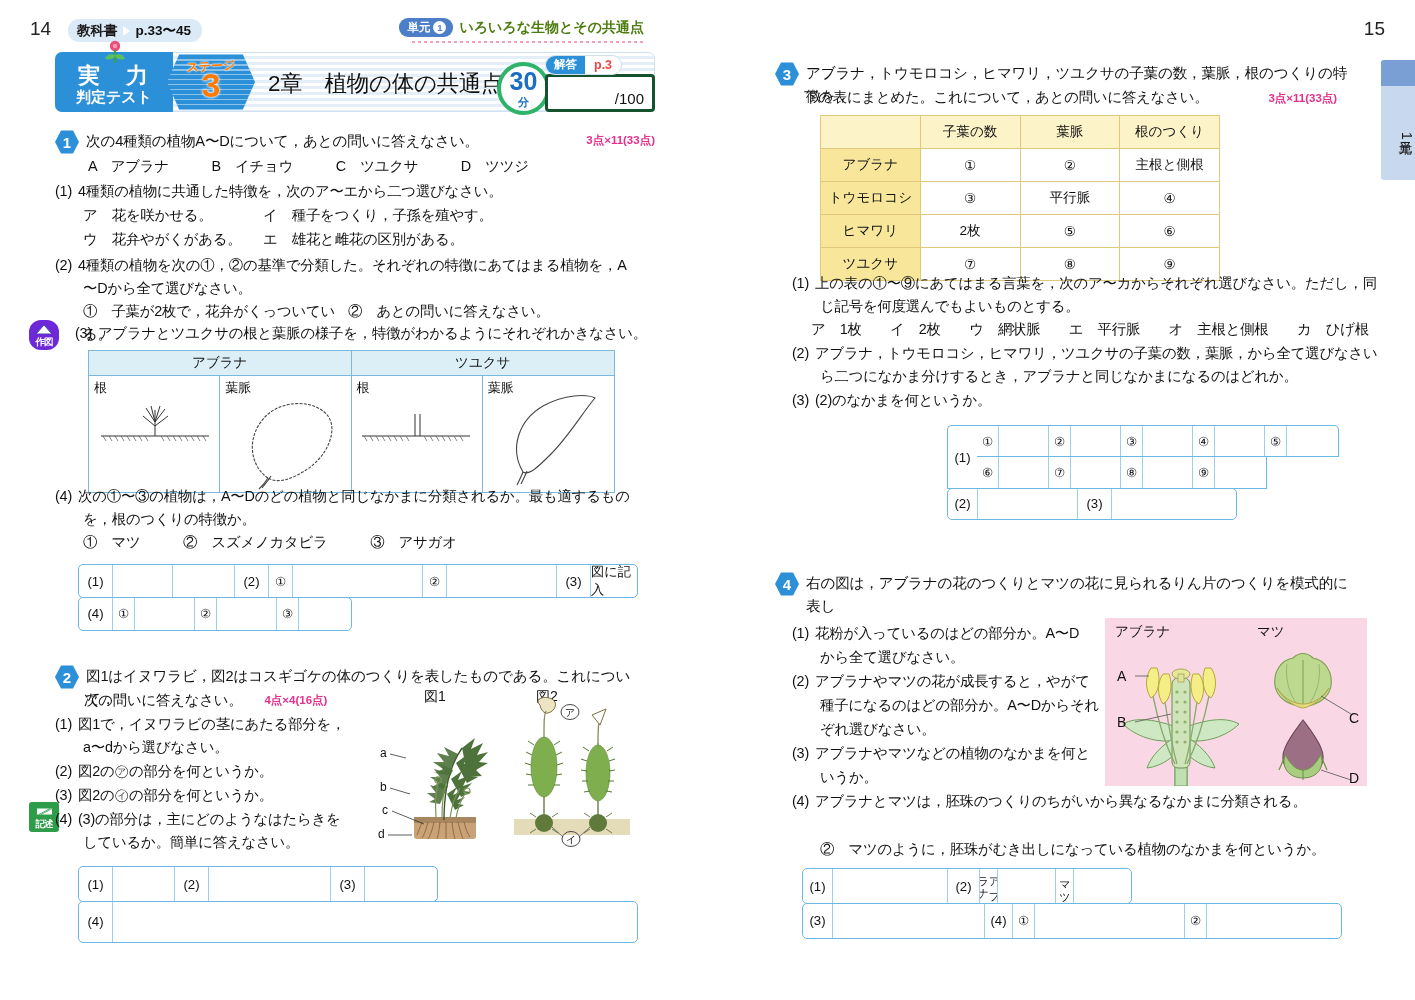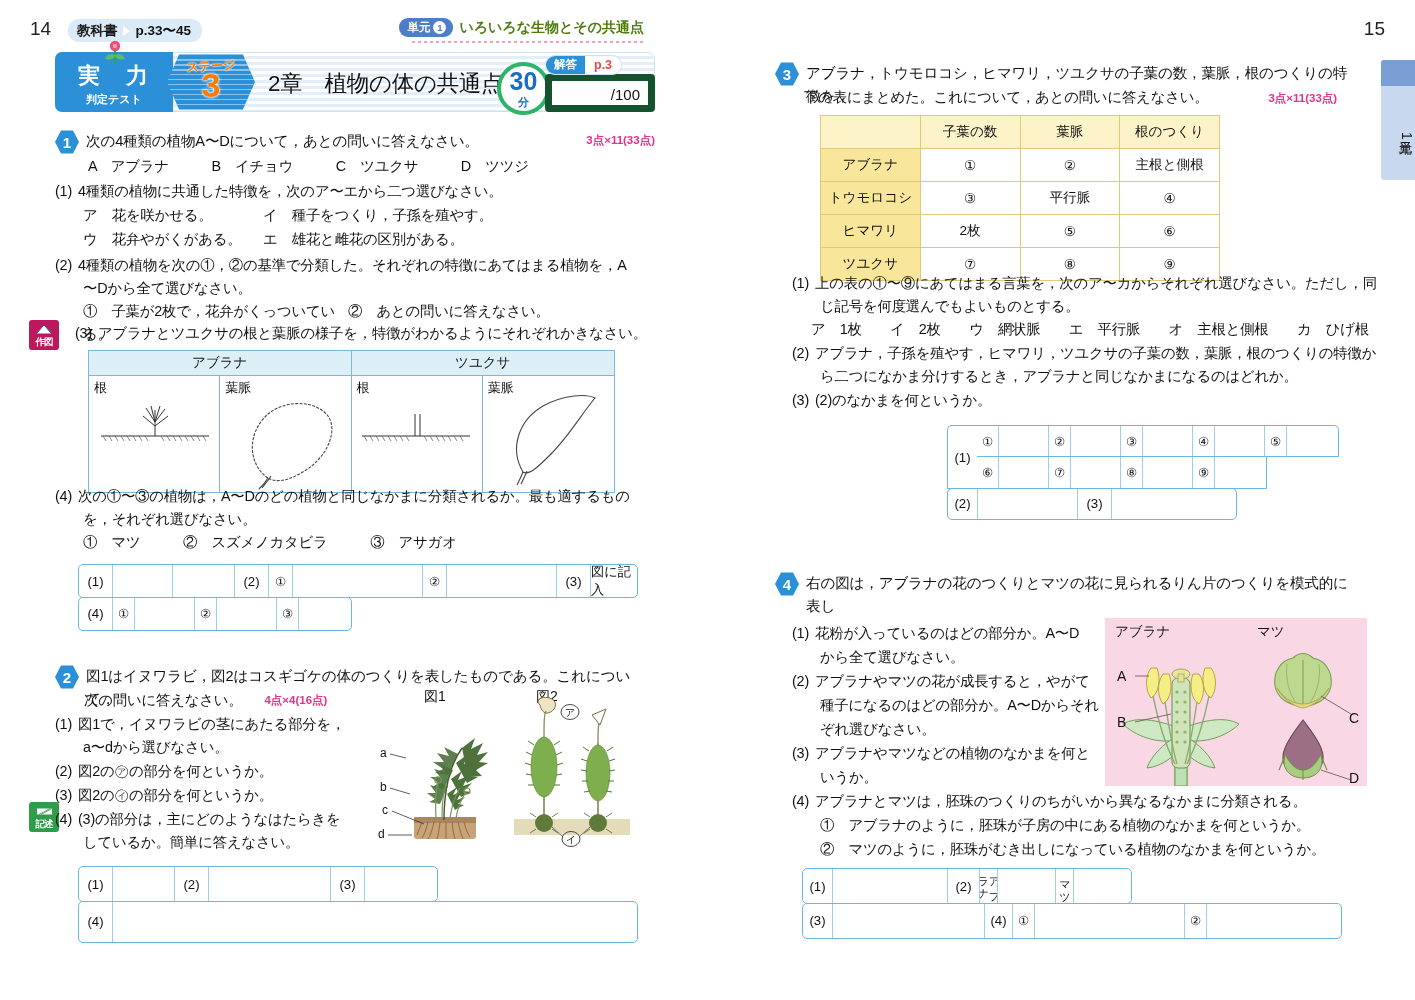--- a/index.html
+++ b/index.html
@@ -53,21 +53,21 @@
             background:linear-gradient(to bottom,#f5f9fd 0,#eaf2fa 100%);
             border:1px solid #cfe0ee; border-radius:7px; overflow:hidden; }
   .banner-stripes { position:absolute; inset:0;
             background:repeating-linear-gradient(to bottom,#ffffff 0 3px,#e4eef8 3px 6px); }
   .badge-blue { position:absolute; left:55px; top:52px; width:118px; height:60px;
             background:#2c90d9; border-radius:7px 0 0 7px; }
   .badge-blue .r1 { position:absolute; top:9px; left:0; width:100%; text-align:center;
             font-family:"Liberation Sans",sans-serif; font-weight:bold; color:#fff;
             font-size:22px; letter-spacing:2px; }
   .badge-blue .r2 { position:absolute; bottom:5px; left:0; width:100%; text-align:center;
-            font-family:"Liberation Sans",sans-serif; font-weight:bold; color:#fff; font-size:11px; }
+            font-family:"Liberation Sans",sans-serif; font-weight:bold; color:#fff; font-size:15px; }
   .flower { position:absolute; left:102px; top:40px; width:26px; height:24px; }
 
   .hexbadge { position:absolute; left:167px; top:54px; width:88px; height:56px; }
   .hexbadge .hex { position:absolute; inset:0;
         background:#2c90d9;
         clip-path: polygon(14% 0, 86% 0, 100% 50%, 86% 100%, 14% 100%, 0 50%); }
   .hexbadge .hexlines { position:absolute; inset:0;
         background:repeating-linear-gradient(to bottom,rgba(255,255,255,.45) 0 1.5px,transparent 1.5px 5px);
         clip-path: polygon(14% 0, 86% 0, 100% 50%, 86% 100%, 14% 100%, 0 50%); }
   .hexbadge .st { position:absolute; top:4px; left:0; width:100%; text-align:center;
@@ -96,21 +96,21 @@
   
   .ansref { position:absolute; left:545px; top:55px; display:flex; align-items:center;
         background:#fff; border:1px solid #cfe0ee; border-radius:10px; height:20px;
         padding:0 9px 0 0; font-family:"Liberation Sans",sans-serif; z-index:5; }
   .ansref .k { background:#2c90d9; color:#fff; font-size:11.5px; font-weight:bold;
         border-radius:10px 0 0 10px; padding:1px 8px 2px 8px; }
   .ansref .k::after { content:""; }
   .ansref .v { font-size:12.5px; color:#ef4444; font-weight:bold; margin-left:9px; }
 
   .scorebox { position:absolute; left:545px; top:74px; width:110px; height:38px;
-        background:#fff; border:7px solid #14532d; border-radius:4px; }
+        background:#fff; border:3px solid #14532d; border-radius:4px; }
   .scorebox .per { position:absolute; right:8px; bottom:2px; font-size:15px; color:#111;
         font-family:"Liberation Sans",sans-serif; }
 
   
   .qnum { width:24px; height:24px; background:#2c90d9; color:#fff;
         clip-path: polygon(25% 2%, 75% 2%, 100% 50%, 75% 98%, 25% 98%, 0 50%);
         display:flex; align-items:center; justify-content:center;
         font-family:"Liberation Sans",sans-serif; font-weight:bold; font-size:15px;
         flex:0 0 24px; }
 
@@ -121,21 +121,21 @@
         font-weight:bold; white-space:nowrap; }
 
   .ptxt { font-family:"Liberation Sans",sans-serif; font-size:14.4px; line-height:1.62;
           color:#111; letter-spacing:-0.2px; }
 
   
   .sideicon { position:absolute; width:30px; height:30px; border-radius:3px;
         display:flex; flex-direction:column; align-items:center; justify-content:center;
         font-family:"Liberation Sans",sans-serif; color:#fff; font-weight:bold; }
   .sideicon .lab { font-size:9.5px; line-height:1; letter-spacing:-1px; }
-  .icon-sakuzu { background:#be185d; }
+  .icon-sakuzu { background:#6d28d9;border-radius:12px; }
   .icon-kijutsu { background:#2f9c4a; }
   .sideicon .gl { font-size:12px; line-height:1; margin-bottom:1px; }
 
   
   .figtable { position:absolute; border:1.3px solid #7ab8dd; }
   .figtable .hdr { display:flex; height:24px; }
   .figtable .hdr div { background:#dceef6; border-right:1.3px solid #7ab8dd;
         display:flex; align-items:center; justify-content:center;
         font-family:"Liberation Sans",sans-serif; font-size:13.5px; color:#111; }
   .figtable .hdr div:last-child { border-right:none; }
@@ -385,21 +385,21 @@
           </svg>
         </div>
 
       </div>
     </div>
 
     <div style="position:absolute;left:55px;top:485px;display:flex;gap:6px;">
       <span class="ptxt">(4)</span>
       <span class="ptxt">次の①〜③の植物は，A〜Dのどの植物と同じなかまに分類されるか。最も適するもの</span>
     </div>
-    <div class="ptxt" style="position:absolute;left:83px;top:508px;">を，それぞれ選びなさい。</div>
+    <div class="ptxt" style="position:absolute;left:83px;top:508px;">を，根のつくりの特徴か。</div>
     <div class="ptxt" style="position:absolute;left:83px;top:531px;">①　マツ　　　②　スズメノカタビラ　　　③　アサガオ</div>
 
     <div class="ansgrid" style="left:78px; top:564px;">
       <div class="arow" style="width:560px;height:34px;">
         <div class="acell alabel" style="width:34px">(1)</div>
         <div class="acell ablank" style="width:60px"></div>
         <div class="acell ablank" style="width:62px"></div>
         <div class="acell alabel" style="width:34px">(2)</div>
         <div class="acell alabel cnum" style="width:24px">①</div>
         <div class="acell ablank" style="width:130px"></div>
@@ -651,21 +651,21 @@
 
     <div style="position:absolute;left:85px;top:272px;display:flex;gap:6px;">
       <span class="ptxt">(1)</span>
       <span class="ptxt">上の表の①〜⑨にあてはまる言葉を，次のア〜カからそれぞれ選びなさい。ただし，同</span>
     </div>
     <div class="ptxt" style="position:absolute;left:113px;top:295px;">じ記号を何度選んでもよいものとする。</div>
     <div class="ptxt" style="position:absolute;left:104px;top:318px;">ア　1枚　　イ　2枚　　ウ　網状脈　　エ　平行脈　　オ　主根と側根　　カ　ひげ根</div>
 
     <div style="position:absolute;left:85px;top:342px;display:flex;gap:6px;">
       <span class="ptxt">(2)</span>
-      <span class="ptxt">アブラナ，子孫を殖やす，ヒマワリ，ツユクサの子葉の数，葉脈，根のつくりの特徴か</span>
+      <span class="ptxt">アブラナ，トウモロコシ，ヒマワリ，ツユクサの子葉の数，葉脈，から全て選びなさい</span>
     </div>
     <div class="ptxt" style="position:absolute;left:113px;top:365px;">ら二つになかま分けするとき，アブラナと同じなかまになるのはどれか。</div>
 
     <div style="position:absolute;left:85px;top:389px;display:flex;gap:6px;">
       <span class="ptxt">(3)</span>
       <span class="ptxt">(2)のなかまを何というか。</span>
     </div>
 
     <div class="ansgrid" style="left:240px; top:425px;">
       <div style="display:flex;">
@@ -726,21 +726,20 @@
     <div style="position:absolute;left:85px;top:742px;display:flex;gap:6px;">
       <span class="ptxt">(3)</span>
       <span class="ptxt">アブラナやマツなどの植物のなかまを何と</span>
     </div>
     <div class="ptxt" style="position:absolute;left:113px;top:766px;">いうか。</div>
 
     <div style="position:absolute;left:85px;top:790px;display:flex;gap:6px;">
       <span class="ptxt">(4)</span>
       <span class="ptxt">アブラナとマツは，胚珠のつくりのちがいから異なるなかまに分類される。</span>
     </div>
-    <div class="ptxt" style="position:absolute;left:113px;top:814px;">①　アブラナのように，胚珠が子房の中にある植物のなかまを何というか。</div>
     <div class="ptxt" style="position:absolute;left:113px;top:838px;">②　マツのように，胚珠がむき出しになっている植物のなかまを何というか。</div>
 
     <div class="flowerpanel" style="left:398px; top:618px; width:262px; height:168px;">
       <div class="fp-label" style="left:10px; top:5px;">アブラナ</div>
       <div class="fp-label" style="left:152px; top:5px;">マツ</div>
 
       <svg style="position:absolute;left:6px;top:22px;" width="140" height="146" viewBox="0 0 140 146">
 
         <path d="M68 88 C46 80 26 76 12 84 C24 96 46 104 66 100 Z" fill="#cde8c3" stroke="#6fa05c" stroke-width="1"></path>
         <path d="M72 88 C94 80 114 76 128 84 C116 96 94 104 74 100 Z" fill="#cde8c3" stroke="#6fa05c" stroke-width="1"></path>

